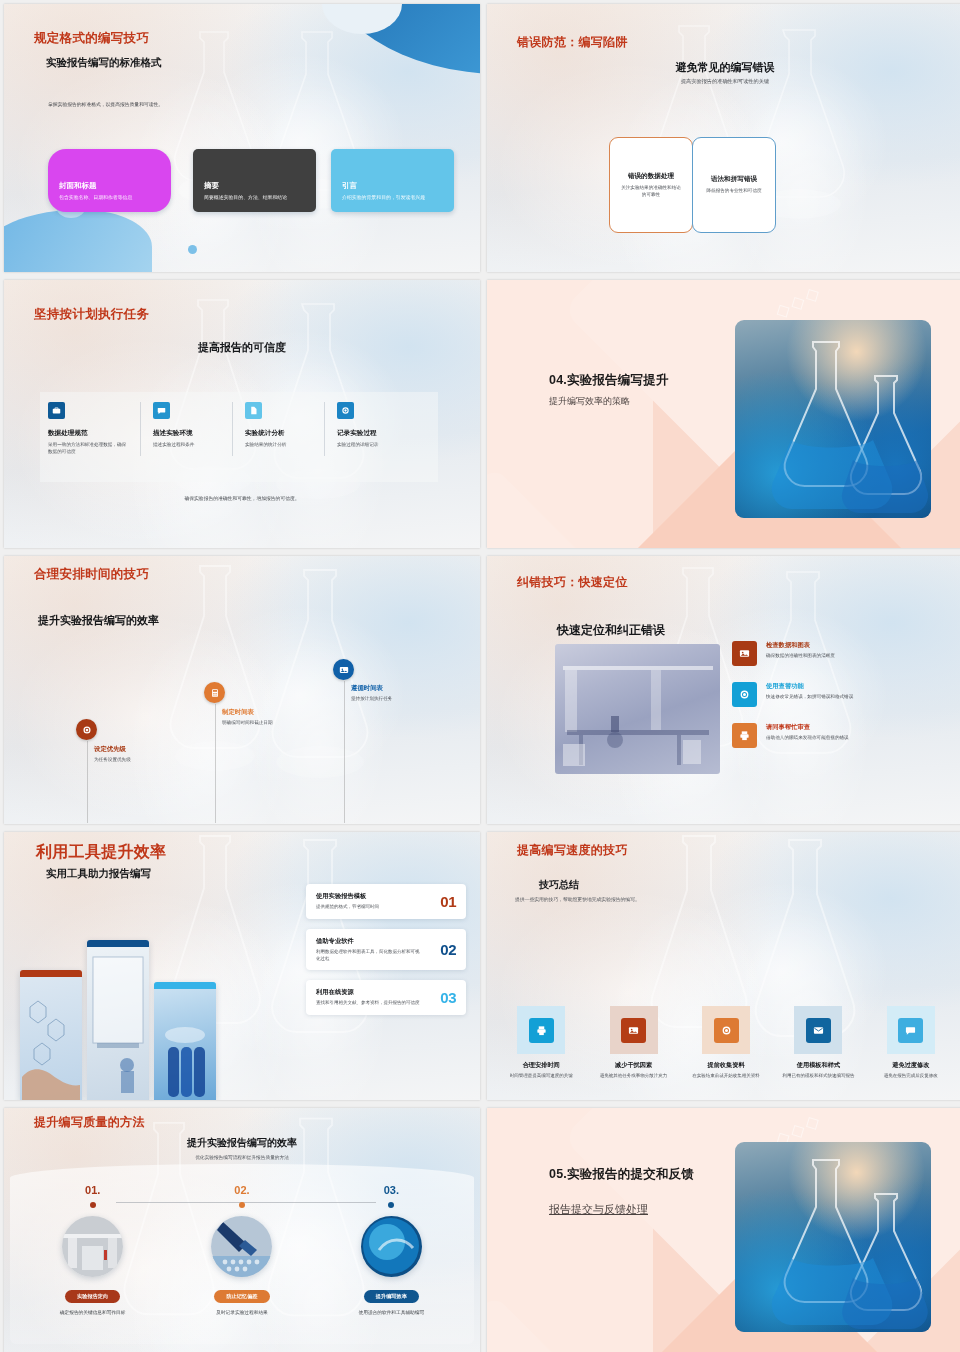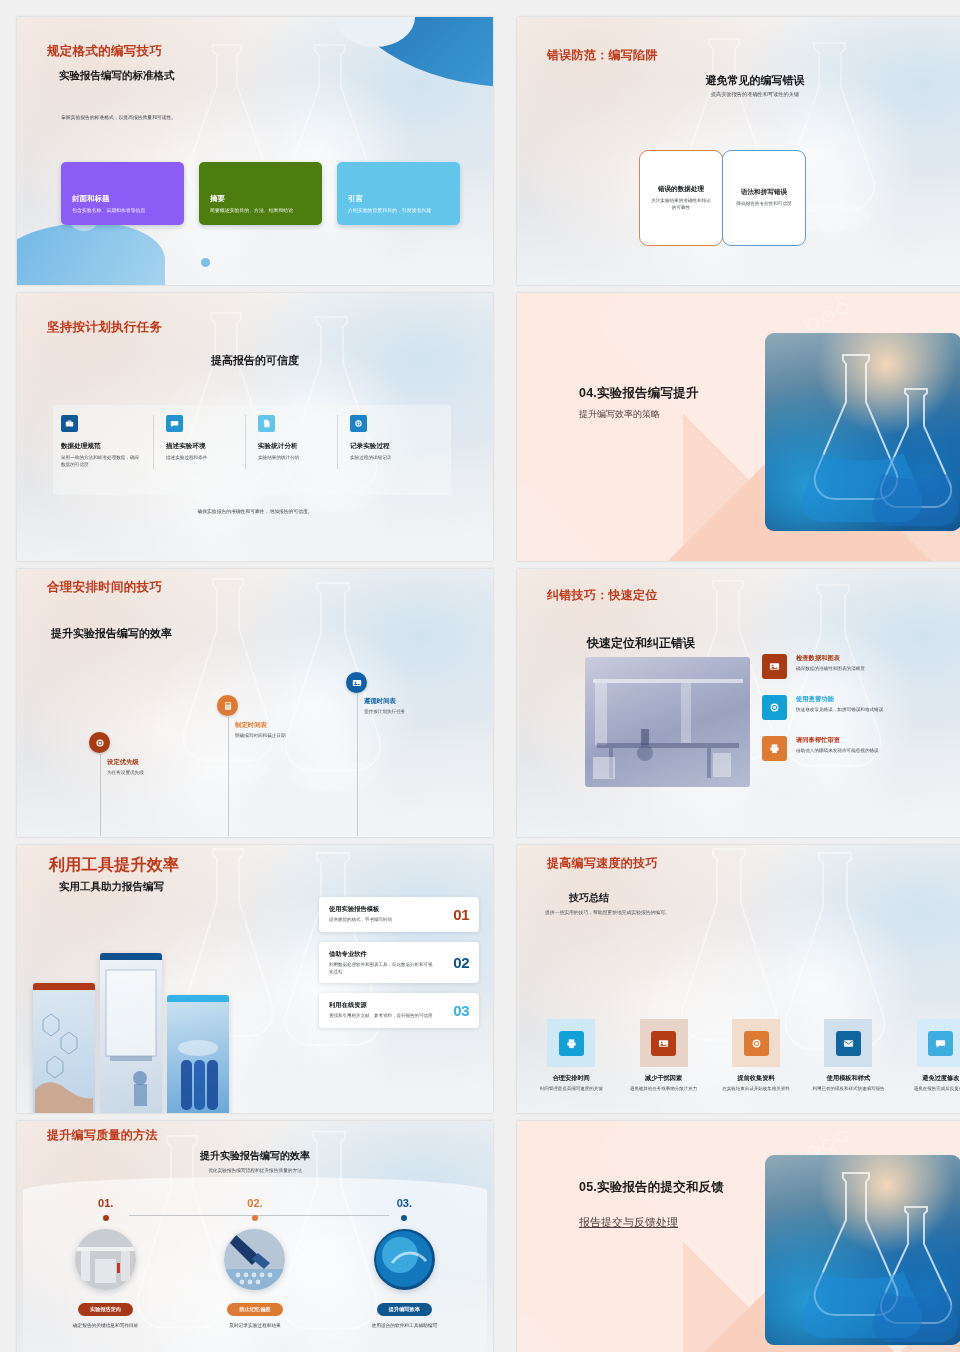--- a/index.html
+++ b/index.html
@@ -7,22 +7,22 @@
     width: 960px; height: 1352px;
     background: #f0f0f0;
     font-family: "Liberation Sans", "DejaVu Sans", sans-serif;
     overflow: hidden;
   }
   .deck {
     width: 860px; height: 1352px;
     display: grid;
     grid-template-columns: 476px 476px;
     grid-template-rows: repeat(5, 268px);
-    gap: 8px 24px;
-    padding: 17px;
+    gap: 8px 7px;
+    padding: 4px;
   }
   .slide {
     position: relative;
     overflow: hidden;
     background: #ffffff;
     box-shadow: 0 0 2px rgba(0,0,0,.18);
   }
   
   .labbg {
     position: absolute; inset: 0;
@@ -63,22 +63,22 @@
   .s1 .dot1 { position:absolute; left:52px; bottom:54px; width:30px; height:24px;
     background:#bcdcf0; border-radius:50%; z-index:2; }
   .s1 .dot2 { position:absolute; left:184px; bottom:18px; width:9px; height:9px;
     background:#7cc0e8; border-radius:50%; z-index:4; }
   .s1 .cards { position:absolute; left:44px; top:145px; display:flex; gap:15px; z-index:6; }
   .s1 .c {
     width:123px; height:63px; border-radius:5px; padding:10px 11px;
     display:flex; flex-direction:column; justify-content:flex-end; color:#fff;
     box-shadow: 0 2px 5px rgba(20,60,95,.20);
   }
-  .s1 .c1 { background:#8b5cf6; }
-  .s1 .c2 { background:#4d7c0f; }
+  .s1 .c1 { background:#d946ef;border-radius:18px; }
+  .s1 .c2 { background:#404040;margin-left:7px; }
   .s1 .c3 { background:#63c5ea; }
   .s1 .c h4 { font-size:7.5px; font-weight:bold; margin-bottom:4px; }
   .s1 .c p  { font-size:4.9px; line-height:1.35; opacity:.94; }
 
   
   .s2 .ctr-h { position:absolute; left:0; right:0; top:56px; text-align:center; z-index:6;
     font-weight:bold; font-size:11px; color:#15171a; }
   .s2 .ctr-s { position:absolute; left:0; right:0; top:74px; text-align:center; z-index:6;
     font-size:5.2px; color:#4b4f55; }
   .s2 .cards { position:absolute; left:122px; top:133px; display:flex; z-index:6; }

